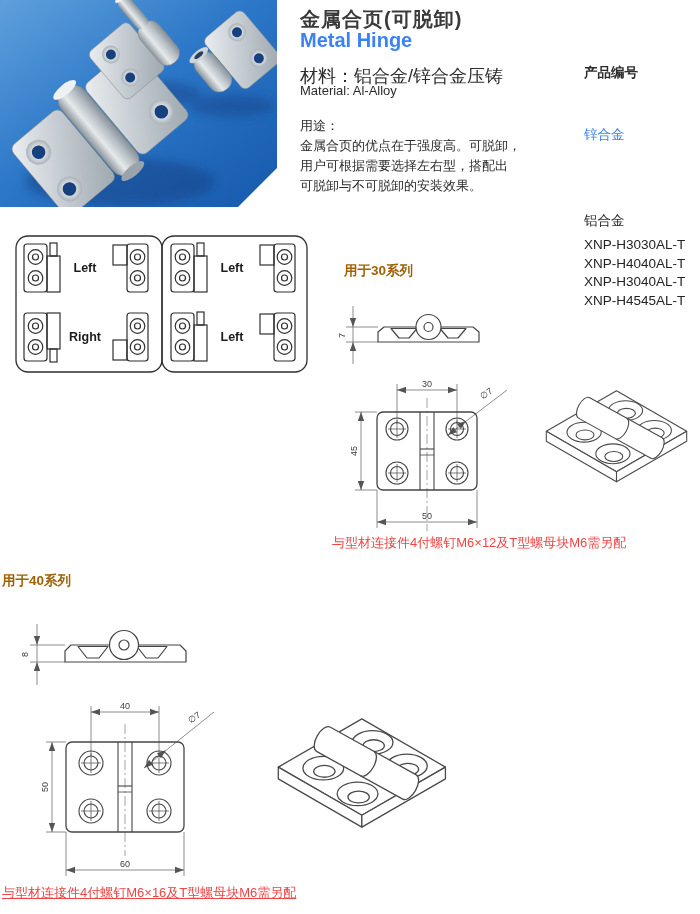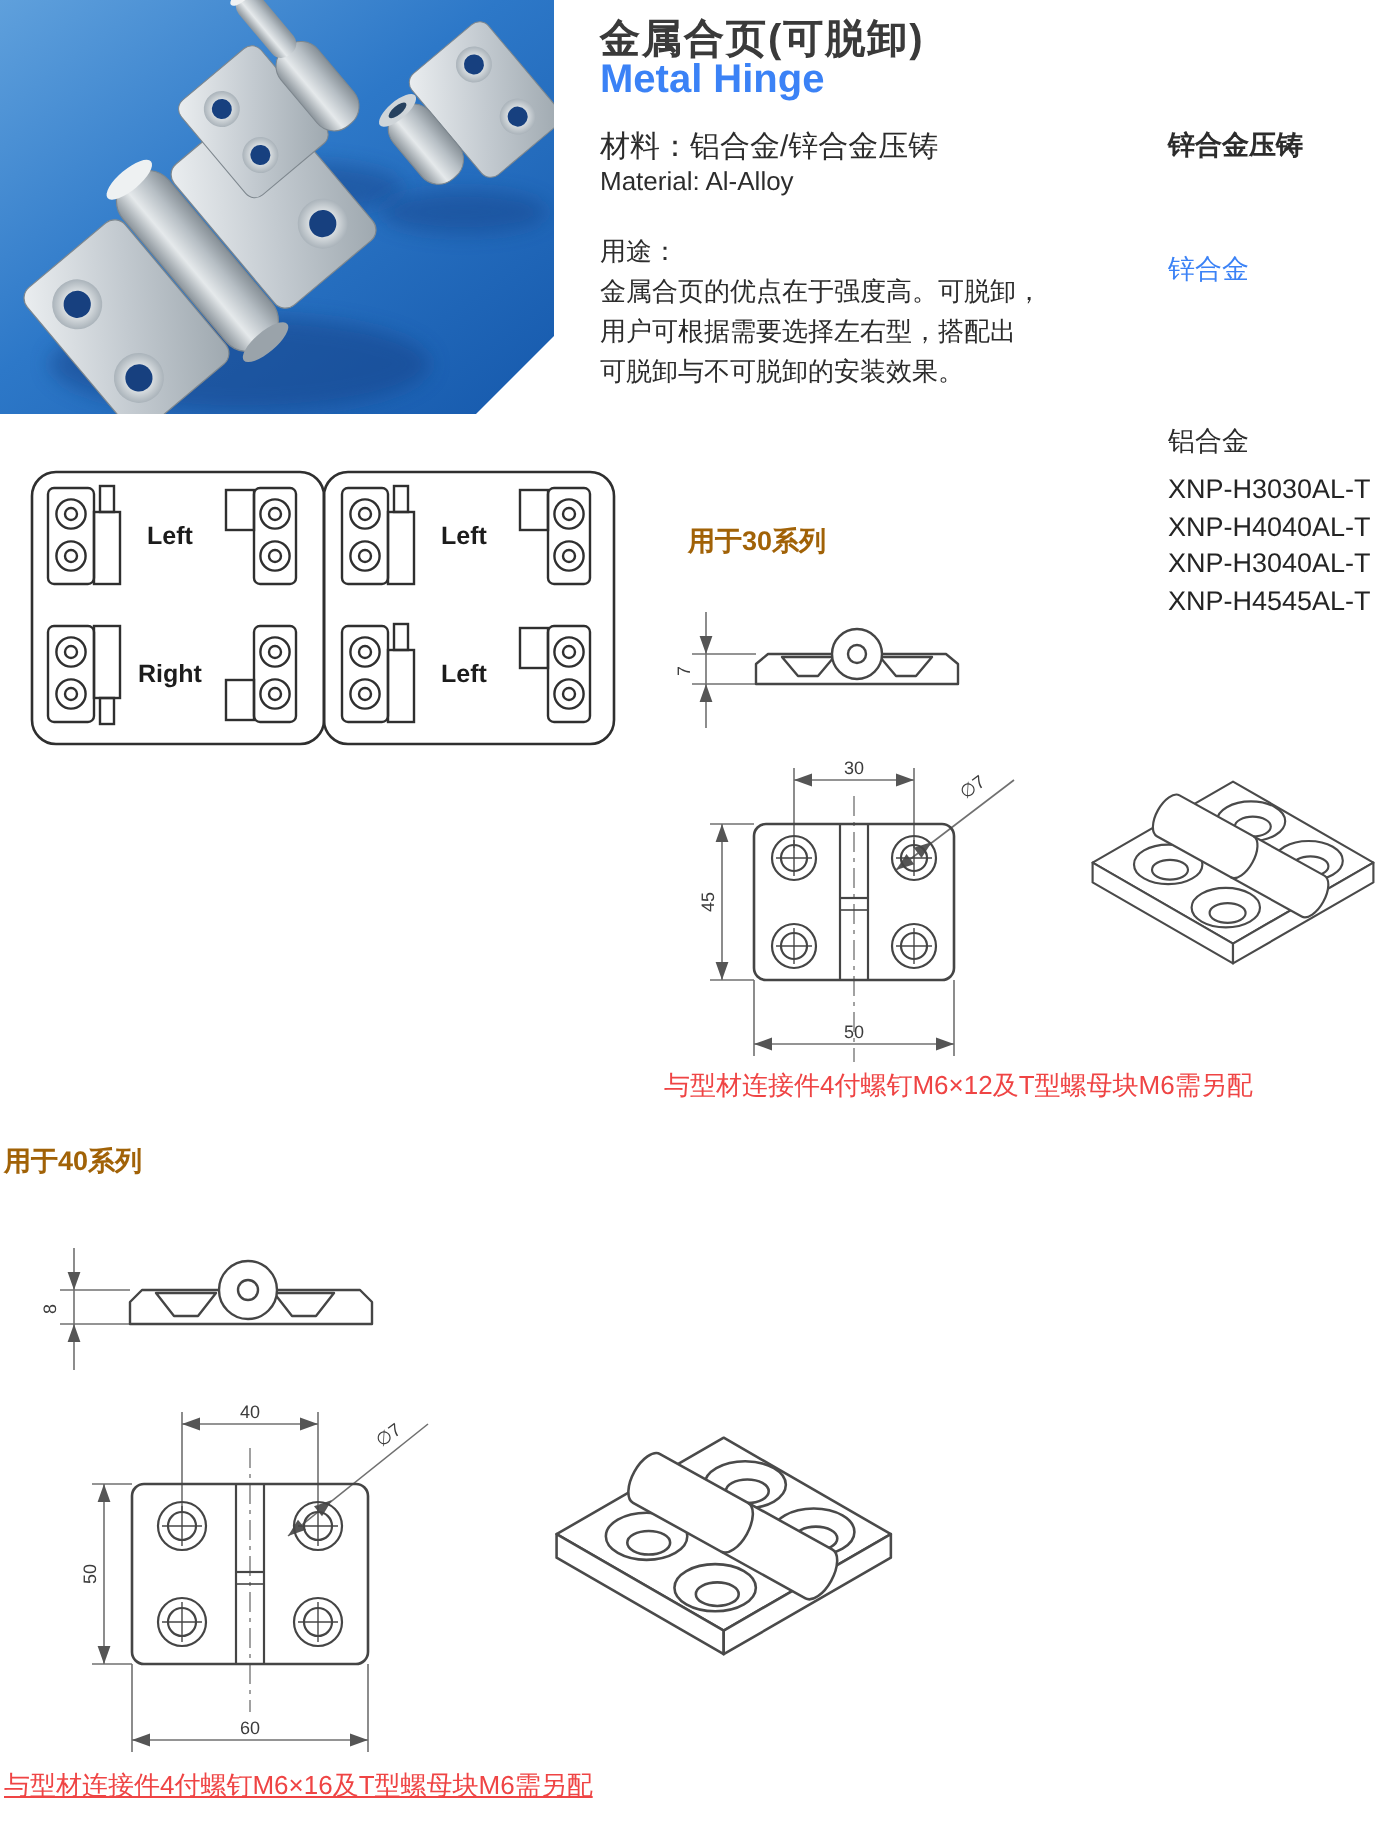--- a/index.html
+++ b/index.html
@@ -1,21 +1,21 @@
 <!DOCTYPE html>
 <html><head>
 <meta charset="utf-8">
 <style>
   html,body{margin:0;padding:0;background:#fff;}
   .page{position:relative;width:700px;height:914px;background:#ffffff;overflow:hidden;
         font-family:"Liberation Sans","DejaVu Sans",sans-serif;color:#222;}
   .abs{position:absolute;}
   .title-zh{left:300px;top:6px;font-size:20px;font-weight:bold;color:#3a3a3a;letter-spacing:1px;}
   .title-en{left:300px;top:29px;font-size:20px;font-weight:bold;color:#3b82f6;}
-  .mat-zh{left:300px;top:64px;font-size:15px;color:#2c2c2c;}
+  .mat-zh{left:300px;top:64px;font-size:18px;color:#2c2c2c;}
   .mat-en{left:300px;top:83px;font-size:13px;color:#2c2c2c;}
   .usage-title{left:300px;top:117px;font-size:13px;color:#2c2c2c;}
   .usage-body{left:300px;top:136px;font-size:13px;line-height:20px;color:#2c2c2c;}
   .codes-heading{left:584px;top:64px;font-size:13.5px;font-weight:bold;color:#2c2c2c;}
   .grp-name1{left:584px;top:126px;font-size:13.5px;color:#3b82f6;}
   .codes1{left:584px;top:133px;font-size:13.5px;line-height:18.5px;color:#242424;}
   .grp-name2{left:584px;top:212px;font-size:13.5px;color:#2c2c2c;}
   .codes2{left:584px;top:236px;font-size:13.5px;line-height:18.5px;color:#242424;text-align:center;}
   .photo{left:0;top:0;width:277px;height:207px;display:block;}
   .orient{left:15px;top:235px;width:293px;height:138px;}
@@ -116,21 +116,21 @@
   <div class="abs title-en">Metal Hinge</div>
   <div class="abs mat-zh">材料：铝合金/锌合金压铸</div>
   <div class="abs mat-en">Material: Al-Alloy</div>
   <div class="abs usage-title">用途：</div>
   <div class="abs usage-body">
     <div>金属合页的优点在于强度高。可脱卸，</div>
     <div>用户可根据需要选择左右型，搭配出</div>
     <div>可脱卸与不可脱卸的安装效果。</div>
   </div>
 
-  <div class="abs codes-heading">锌合金压铸</div>
+  <div class="abs codes-heading">产品编号</div>
   <div class="abs grp-name1">锌合金</div>
   <div class="abs grp-name2">铝合金</div>
   <div class="abs codes2">
     <div>XNP-H3030AL-T</div>
     <div>XNP-H4040AL-T</div>
     <div>XNP-H3040AL-T</div>
     <div>XNP-H4545AL-T</div>
   </div>
 
   <svg class="abs orient" viewBox="0 0 293 138">

